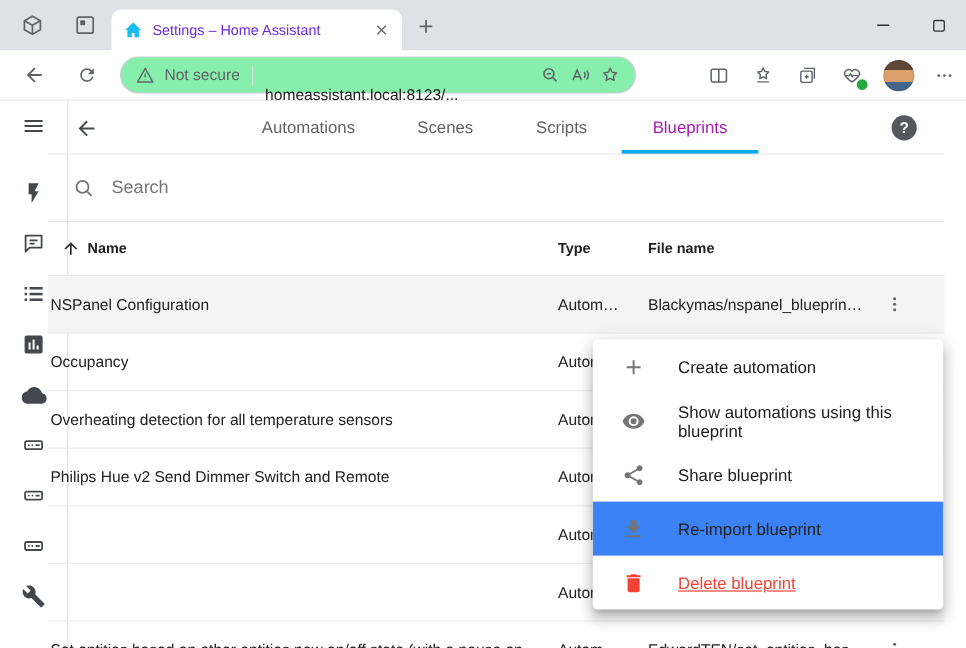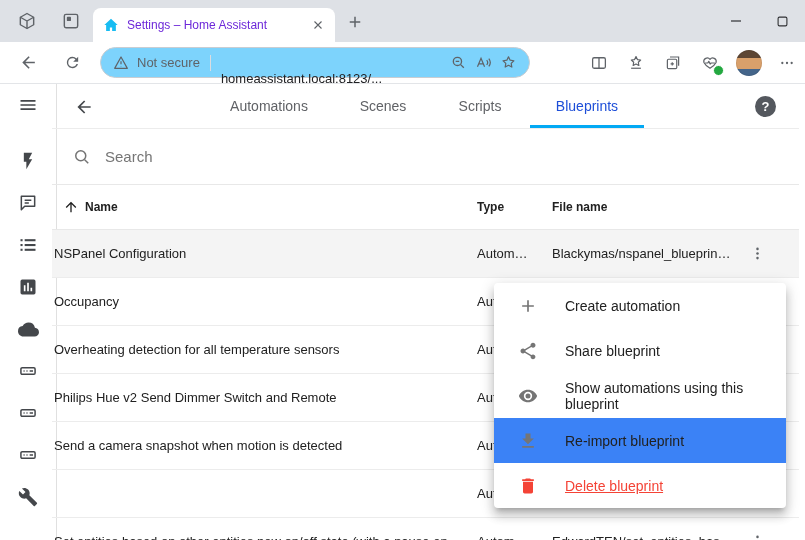--- a/index.html
+++ b/index.html
@@ -15,41 +15,41 @@
   .tab{position:absolute;left:93px;top:8px;width:242px;height:34px;background:#fff;border-radius:8px 8px 0 0;display:flex;align-items:center;padding:0 8px 0 10px;box-sizing:border-box;gap:8px;}
   .tab-title{flex:1;font-size:12px;color:#6d28d9;white-space:nowrap;overflow:hidden;text-overflow:ellipsis;}
   .tab-close{width:18px;height:18px;display:grid;place-items:center;color:#5f6368;border-radius:4px;}
   .newtab{position:absolute;left:344px;top:11px;width:22px;height:22px;display:grid;place-items:center;color:#5f6368;}
   .winctl{position:absolute;right:0;top:0;height:42px;display:flex;}
   .winctl button{width:46px;height:42px;display:grid;place-items:center;color:#303134;}
 
   
   .navbar{position:absolute;left:0;top:42px;width:805px;height:42px;background:#fff;border-bottom:1px solid #e3e5e8;box-sizing:border-box;}
   .nav-left{position:absolute;left:16px;top:0;height:41px;display:flex;align-items:center;gap:20px;color:#5f6368;}
-  .address{position:absolute;left:100px;top:5px;width:430px;height:31px;box-sizing:border-box;border:1px solid #c9cdd2;border-radius:16px;display:flex;align-items:center;padding:0 12px;gap:8px;background:#7dd3fc;}
+  .address{position:absolute;left:100px;top:5px;width:430px;height:31px;box-sizing:border-box;border:1px solid #c9cdd2;border-radius:16px;display:flex;align-items:center;padding:0 12px;gap:8px;background:#86efac;}
   .addr-sec{font-size:13px;color:#5f6368;white-space:nowrap;}
   .addr-div{width:1px;height:16px;background:#dadce0;margin:0 2px;}
   .addr-url{flex:1;font-size:13px;color:#202124;white-space:nowrap;overflow:hidden;text-overflow:ellipsis;margin-top:32px;}
   .addr-ic{color:#5f6368;flex:none;}
   .nav-right{position:absolute;right:8px;top:0;height:41px;display:flex;align-items:center;gap:15px;color:#5f6368;}
   .essentials-wrap{position:relative;}
   .green-badge{position:absolute;right:-3px;bottom:-2px;width:9px;height:9px;border-radius:50%;background:#23a840;border:1.5px solid #fff;}
   .avatar{width:26px;height:26px;border-radius:50%;background:linear-gradient(180deg,#5d4634 0 32%,#d9a06b 32% 72%,#44658a 72%);box-shadow:inset 0 0 0 1px rgba(0,0,0,.08);}
 
   
   .ha{position:absolute;left:0;top:84px;width:805px;height:456px;background:#fff;}
   .sidebar{position:absolute;left:0;top:0;width:57px;height:456px;border-right:1px solid #e0e0e0;box-sizing:border-box;display:flex;flex-direction:column;align-items:center;}
   .sb-item{width:56px;height:42px;display:grid;place-items:center;color:#44474b;}
   .sb-item.first{margin-bottom:14px;}
-  .main{position:absolute;left:52px;top:0;width:747px;height:456px;}
+  .main{position:absolute;left:40px;top:0;width:747px;height:456px;}
 
   .ha-toolbar{position:relative;height:45px;border-bottom:1px solid #ececec;box-sizing:border-box;}
   .ha-back{position:absolute;left:12px;top:3px;width:40px;height:40px;display:grid;place-items:center;color:#45484c;}
   .ha-tab{position:absolute;top:0;height:45px;line-height:45px;transform:translateX(-50%);font-size:14px;color:#606266;white-space:nowrap;}
-  .ha-tab.active{color:#1d4ed8;}
+  .ha-tab.active{color:#a21caf;}
   .tab-underline{position:absolute;left:478px;bottom:0;width:114px;height:3px;background:#03a9f4;}
   .help-btn{position:absolute;left:703px;top:12px;width:21px;height:21px;border-radius:50%;background:#54585e;color:#fff;font-size:13px;font-weight:bold;display:grid;place-items:center;line-height:1;}
 
   .search-row{height:56px;border-bottom:1px solid #e8e8e8;box-sizing:border-box;display:flex;align-items:center;padding-left:20px;gap:13px;color:#747474;}
   .search-label{font-size:15px;color:#757575;}
 
   .thead{position:relative;height:45px;border-bottom:1px solid #e8e8e8;box-sizing:border-box;font-size:12px;font-weight:bold;color:#212121;}
   .thead .sort{position:absolute;left:11px;top:14px;color:#212121;}
   .th-name{position:absolute;left:33px;line-height:45px;}
   .th-type{position:absolute;left:425px;line-height:45px;}
@@ -359,21 +359,20 @@
           <span class="c-file"></span>
           <button class="kebab">
               <svg width="17" height="17" viewBox="0 0 24 24" fill="currentColor">
                 <circle cx="12" cy="5.5" r="1.8"></circle>
                 <circle cx="12" cy="12" r="1.8"></circle>
                 <circle cx="12" cy="18.5" r="1.8"></circle>
               </svg>
             </button>
         </div>
         <div class="trow">
-          <span class="c-name">Send a camera snapshot when motion is detected</span>
           <span class="c-type">Autom…</span>
           <span class="c-file"></span>
           <button class="kebab">
               <svg width="17" height="17" viewBox="0 0 24 24" fill="currentColor">
                 <circle cx="12" cy="5.5" r="1.8"></circle>
                 <circle cx="12" cy="12" r="1.8"></circle>
                 <circle cx="12" cy="18.5" r="1.8"></circle>
               </svg>
             </button>
         </div>
@@ -410,32 +409,32 @@
       <span class="mi-icon">
         <svg width="20" height="20" viewBox="0 0 24 24" fill="currentColor">
             <path d="M19 13h-6v6h-2v-6H5v-2h6V5h2v6h6z"></path>
           </svg>
       </span>
       <span>Create automation</span>
     </div>
     <div class="menu-item">
       <span class="mi-icon">
         <svg width="20" height="20" viewBox="0 0 24 24" fill="currentColor">
-            <path d="M18 16.08c-.76 0-1.44.3-1.96.77L8.91 12.7c.05-.23.09-.46.09-.7s-.04-.47-.09-.7l7.05-4.11c.54.5 1.25.81 2.04.81 1.66 0 3-1.34 3-3s-1.34-3-3-3-3 1.34-3 3c0 .24.04.47.09.7L8.04 9.81C7.5 9.31 6.79 9 6 9c-1.66 0-3 1.34-3 3s1.34 3 3 3c.79 0 1.5-.31 2.04-.81l7.12 4.16c-.05.21-.08.43-.08.65 0 1.61 1.31 2.92 2.92 2.92 1.61 0 2.92-1.31 2.92-2.92s-1.31-2.92-2.92-2.92z"></path>
-          </svg>
-      </span>
-      <span>Share blueprint</span>
+            <path d="M12 4.5C7 4.5 2.73 7.61 1 12c1.73 4.39 6 7.5 11 7.5s9.27-3.11 11-7.5c-1.73-4.39-6-7.5-11-7.5zm0 12.5a5 5 0 1 1 0-10 5 5 0 0 1 0 10zm0-8a3 3 0 1 0 0 6 3 3 0 0 0 0-6z"></path>
+          </svg>
+      </span>
+      <span>Show automations using this blueprint</span>
     </div>
     <div class="menu-item">
       <span class="mi-icon">
         <svg width="20" height="20" viewBox="0 0 24 24" fill="currentColor">
-            <path d="M12 4.5C7 4.5 2.73 7.61 1 12c1.73 4.39 6 7.5 11 7.5s9.27-3.11 11-7.5c-1.73-4.39-6-7.5-11-7.5zm0 12.5a5 5 0 1 1 0-10 5 5 0 0 1 0 10zm0-8a3 3 0 1 0 0 6 3 3 0 0 0 0-6z"></path>
-          </svg>
-      </span>
-      <span>Show automations using this blueprint</span>
+            <path d="M18 16.08c-.76 0-1.44.3-1.96.77L8.91 12.7c.05-.23.09-.46.09-.7s-.04-.47-.09-.7l7.05-4.11c.54.5 1.25.81 2.04.81 1.66 0 3-1.34 3-3s-1.34-3-3-3-3 1.34-3 3c0 .24.04.47.09.7L8.04 9.81C7.5 9.31 6.79 9 6 9c-1.66 0-3 1.34-3 3s1.34 3 3 3c.79 0 1.5-.31 2.04-.81l7.12 4.16c-.05.21-.08.43-.08.65 0 1.61 1.31 2.92 2.92 2.92 1.61 0 2.92-1.31 2.92-2.92s-1.31-2.92-2.92-2.92z"></path>
+          </svg>
+      </span>
+      <span>Share blueprint</span>
     </div>
     <div class="menu-item hl">
       <span class="mi-icon">
         <svg width="20" height="20" viewBox="0 0 24 24" fill="currentColor">
             <path d="M5 20h14v-2H5v2zM19 9h-4V3H9v6H5l7 7 7-7z"></path>
           </svg>
       </span>
       <span>Re-import blueprint</span>
     </div>
     <div class="menu-item danger">

